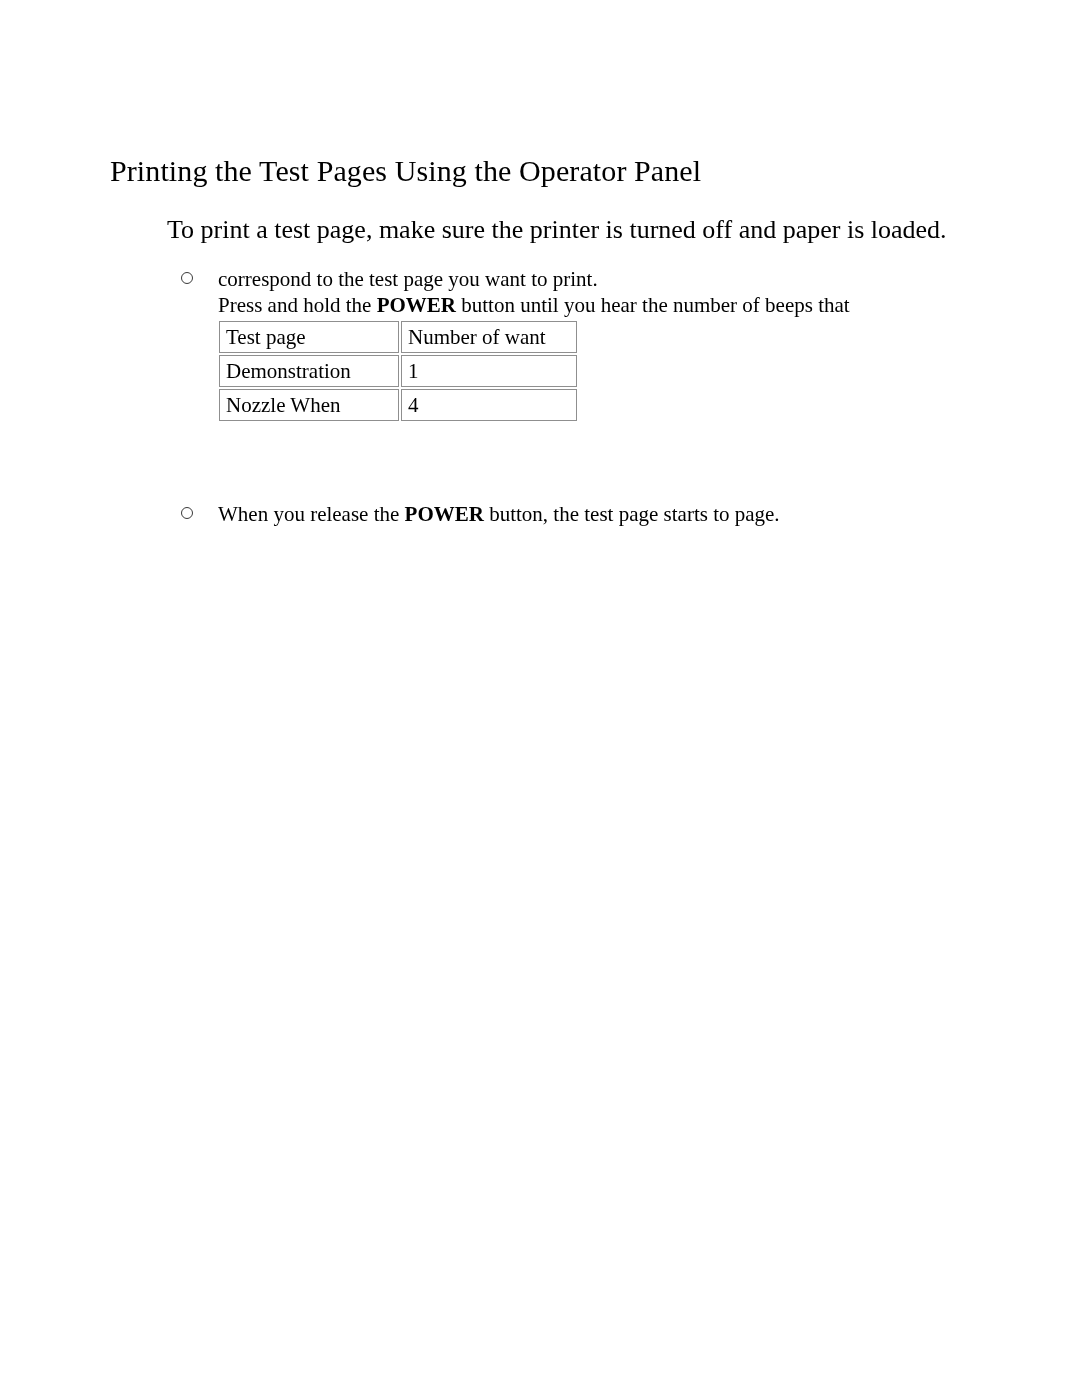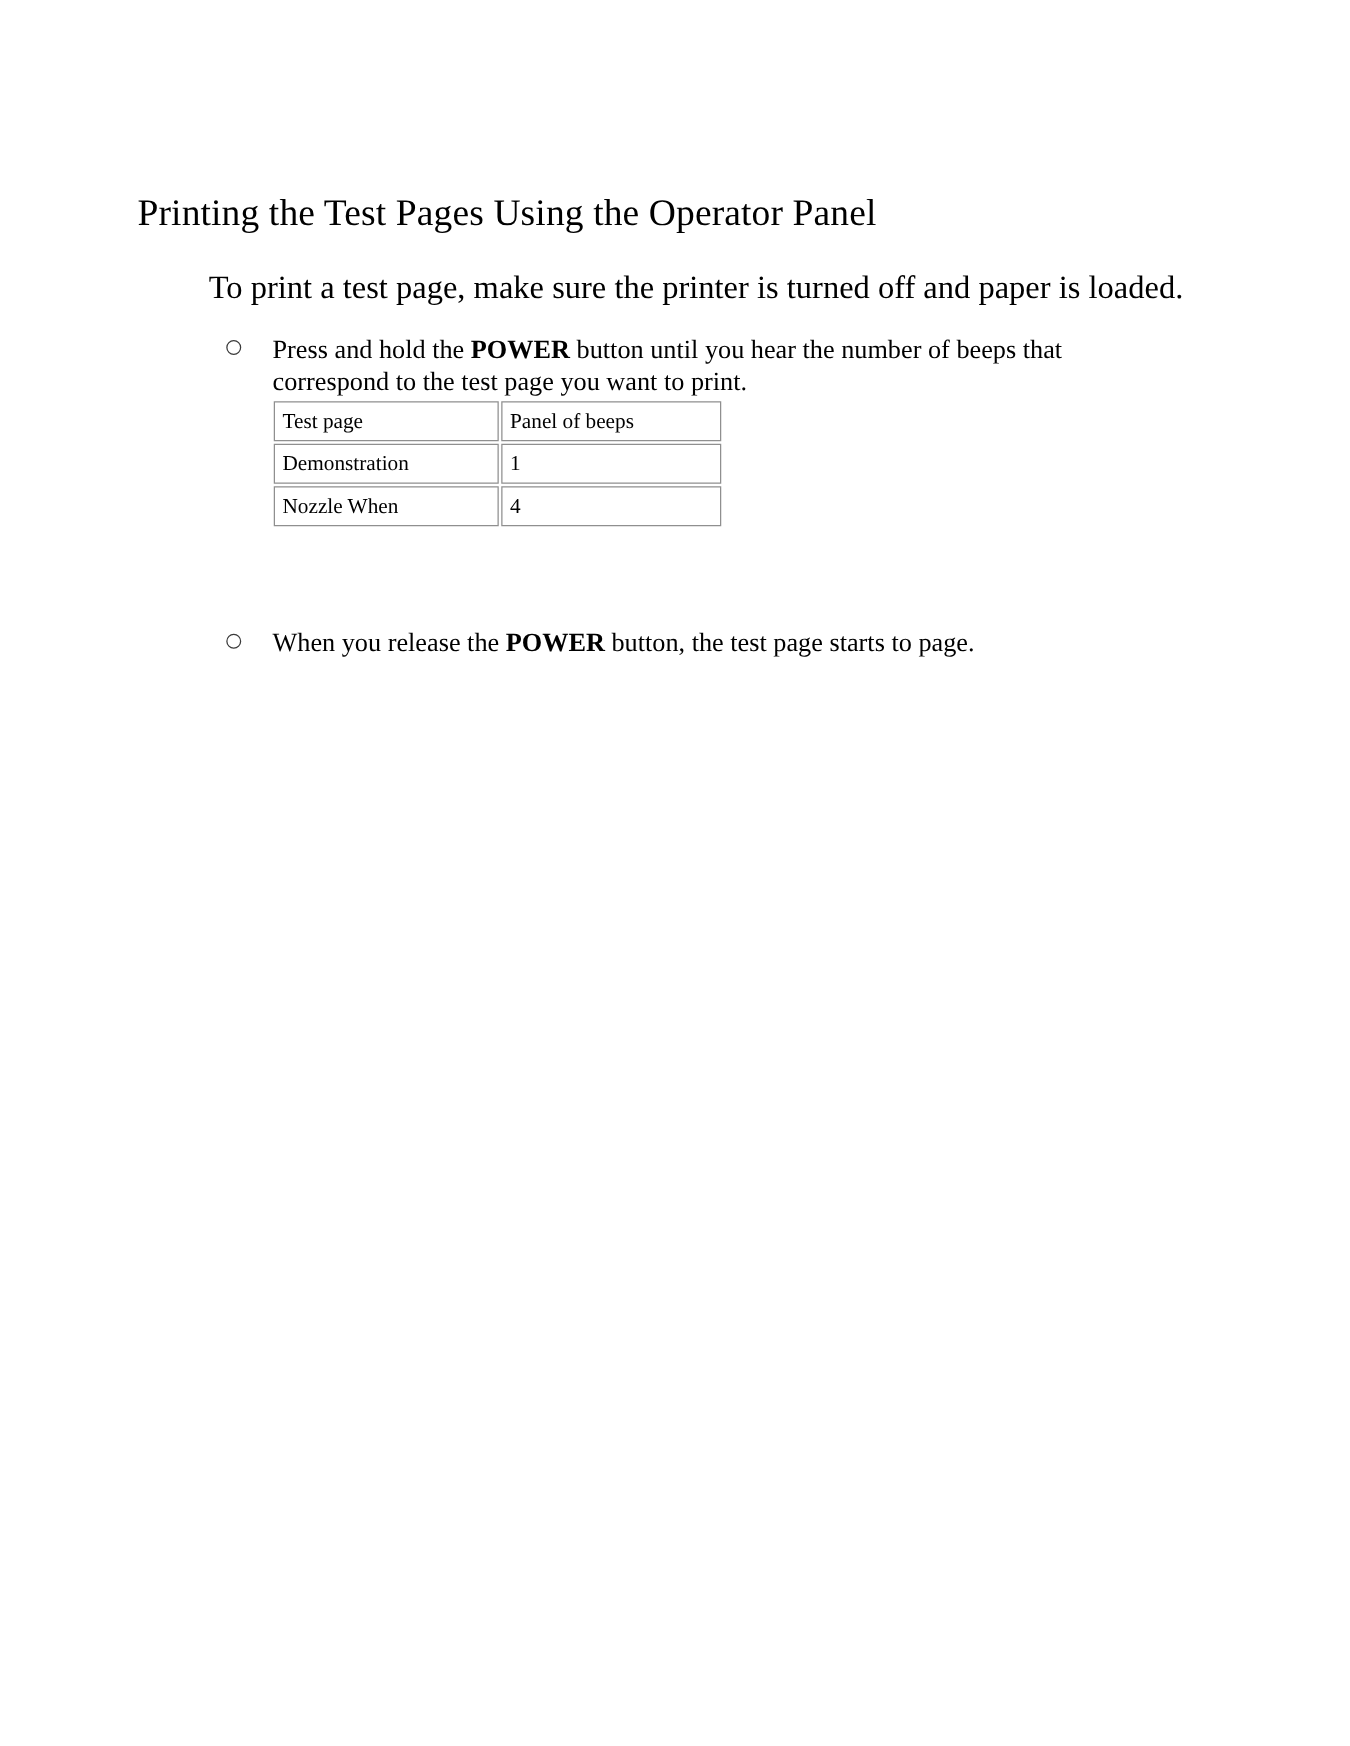--- a/index.html
+++ b/index.html
@@ -88,21 +88,21 @@
     font-weight: bold;
   }
 
   
   .beeps-table {
     position: absolute;
     left: 217px;
     top: 319px;
     border-collapse: separate;
     border-spacing: 2px 2px;
-    font-size: 17px;
+    font-size: 21px;
     line-height: 24px;
     font-family: Liberation Serif, serif;
   }
   .beeps-table td {
     border: 1px solid #8f8f8f;
     background: #ffffff;
     vertical-align: middle;
     padding: 2px 4px 3px 6px;
     height: 25px;
     white-space: nowrap;
@@ -120,31 +120,31 @@
 <div class="page">
 
   <h1 class="doc-heading">Printing the Test Pages Using the Operator Panel</h1>
 
   <p class="intro-paragraph">To print a test page, make sure the printer is turned off and paper is loaded.</p>
 
   <div class="bullet-block first">
     <div class="bullet-row">
       <span class="bullet-marker"></span>
       <span class="bullet-text">
+        <span class="line">correspond to the test page you want to print.</span>
         <span class="line"><span>Press and hold the </span><span class="kbd-bold">POWER</span><span> button until you hear the number of beeps that</span></span>
-        <span class="line">correspond to the test page you want to print.</span>
       </span>
     </div>
   </div>
 
   <table class="beeps-table">
     <tbody>
       <tr>
         <td class="col-name">Test page</td>
-        <td class="col-beeps">Panel of beeps</td>
+        <td class="col-beeps">Number of want</td>
       </tr>
       <tr>
         <td class="col-name">Demonstration</td>
         <td class="col-beeps">1</td>
       </tr>
       <tr>
         <td class="col-name">Nozzle When</td>
         <td class="col-beeps">4</td>
       </tr>
     </tbody>

